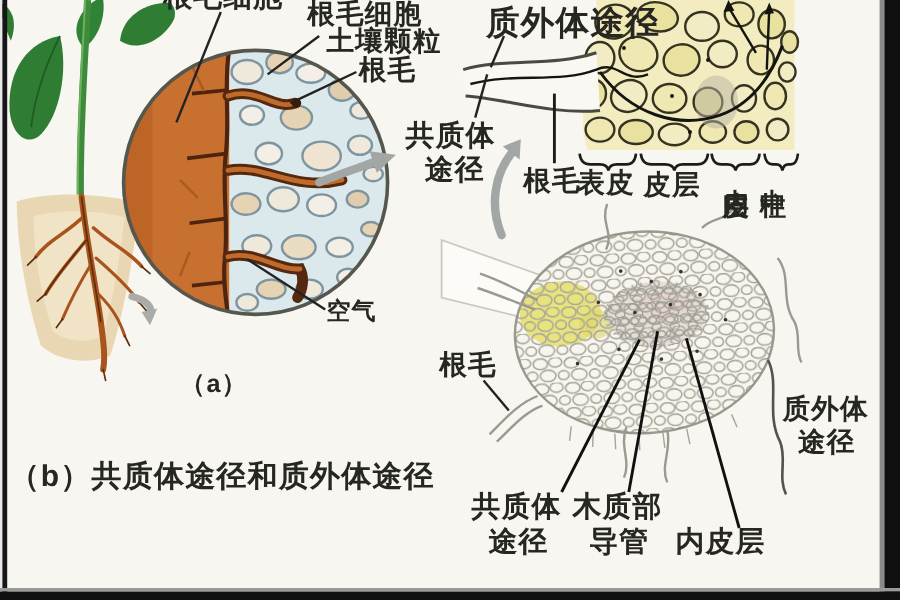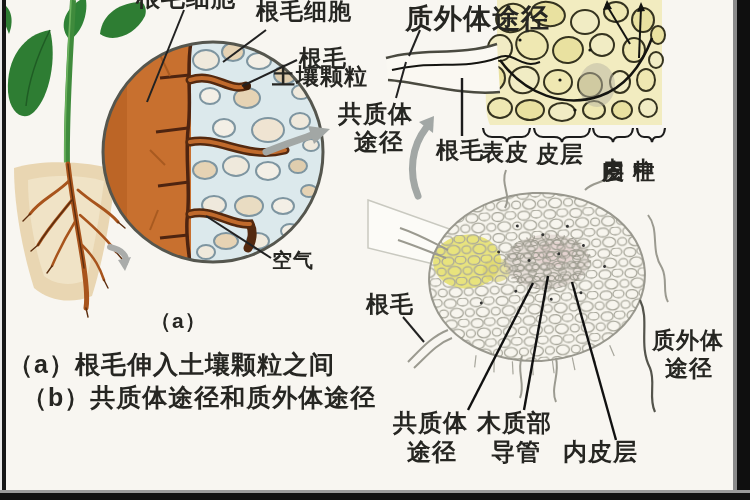--- a/index.html
+++ b/index.html
@@ -259,27 +259,26 @@
     <rect x="2" y="0" width="4" height="500" fill="#161616"></rect>
     <rect x="733" y="0" width="4" height="500" fill="#8a8a8a"></rect>
     <rect x="737" y="0" width="13" height="500" fill="#0f0f0f"></rect>
     <rect x="0" y="490" width="750" height="3" fill="#9a9a9a"></rect>
     <rect x="0" y="493" width="750" height="7" fill="#101010"></rect>
   </g>
 </svg>
 
   <div class="lbl" style="left:136px;top:-15px;font-size:24px;">根毛细胞</div>
   <div class="lbl" style="left:256px;top:-1px;font-size:23px;">根毛细胞</div>
-  <div class="lbl" style="left:272px;top:22px;font-size:23px;margin-top:42px;">土壤颗粒</div>
+  <div class="lbl" style="left:272px;top:22px;font-size:23px;">土壤颗粒</div>
   <div class="lbl" style="left:299px;top:46px;font-size:23px;">根毛</div>
   <div class="lbl" style="left:272px;top:250px;font-size:20px;">空气</div>
   <div class="lbl" style="left:150px;top:310px;font-size:21px;">（a）</div>
 
-  <div class="lbl" style="left:8px;top:351px;font-size:25px;">（a）根毛伸入土壤颗粒之间</div>
-  <div class="lbl" style="left:22px;top:384px;font-size:25px;">（b）共质体途径和质外体途径</div>
+  <div class="lbl" style="left:8px;top:384px;font-size:25px;">（b）共质体途径和质外体途径</div>
 
   <div class="lbl" style="left:405px;top:4px;font-size:28px;">质外体途径</div>
   <div class="lbl" style="left:338px;top:101px;font-size:24px;">共质体</div>
   <div class="lbl" style="left:354px;top:129px;font-size:24px;">途径</div>
   <div class="lbl" style="left:436px;top:138px;font-size:23px;">根毛</div>
   <div class="lbl" style="left:481px;top:140px;font-size:23px;">表皮</div>
   <div class="lbl" style="left:536px;top:142px;font-size:23px;">皮层</div>
   <div class="lbl v" style="left:602px;top:140px;font-size:22px;">内皮层</div>
   <div class="lbl v" style="left:633px;top:140px;font-size:22px;">中柱</div>
 

